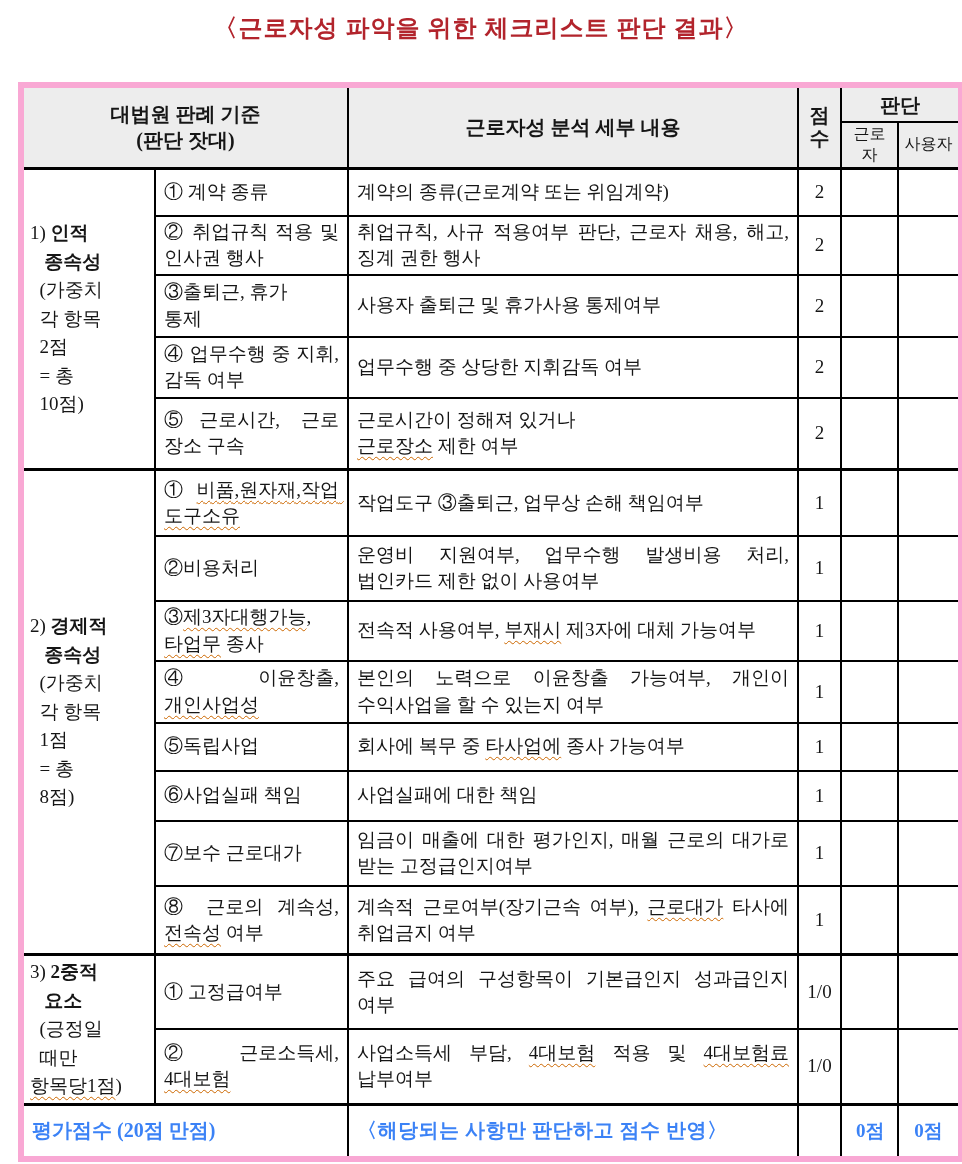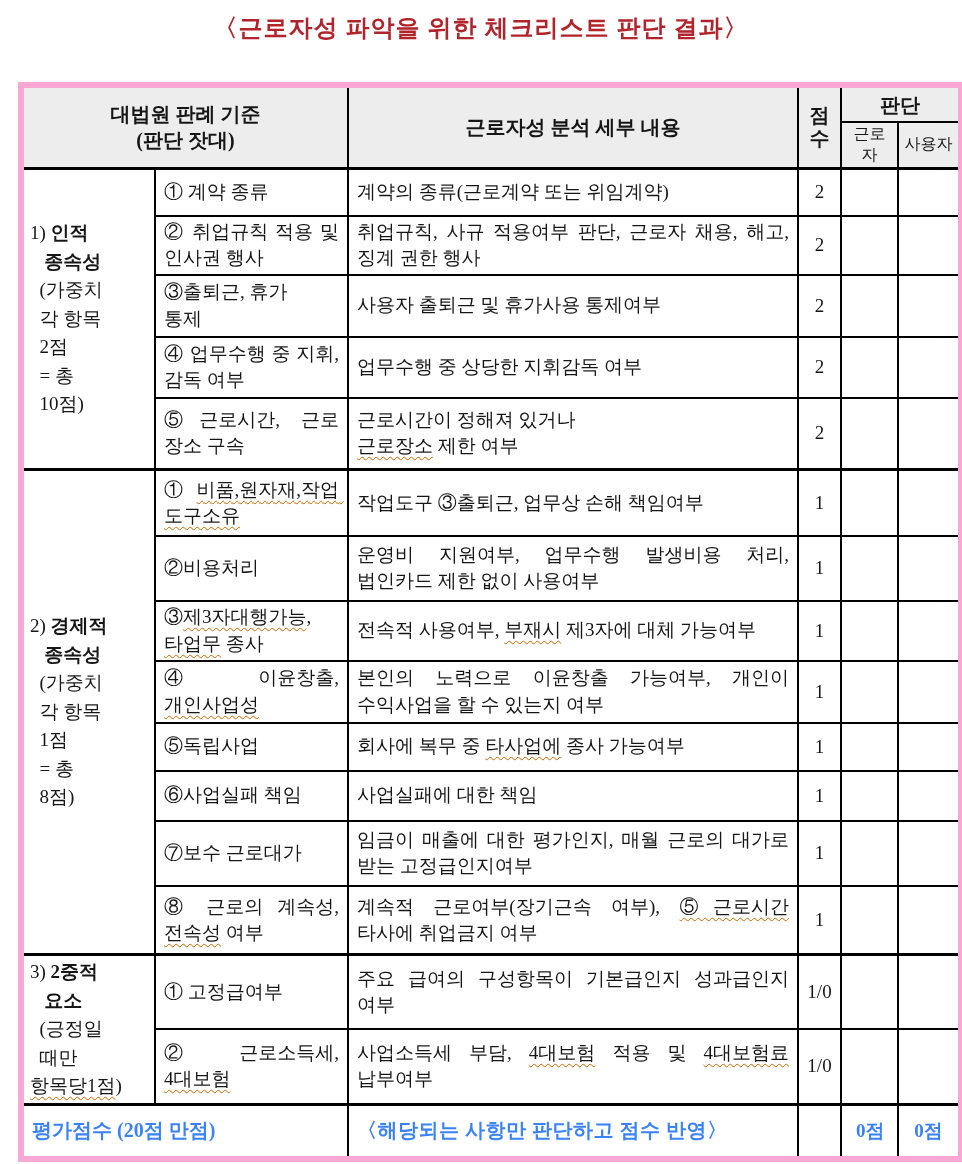--- a/index.html
+++ b/index.html
@@ -209,21 +209,21 @@
     </tr>
     <tr style="height:65px">
       <td class="crit">⑦보수 근로대가</td>
       <td class="det">임금이 매출에 대한 평가인지, 매월 근로의 대가로 받는 고정급인지여부</td>
       <td class="score">1</td>
       <td class="blank"></td>
       <td class="blank"></td>
     </tr>
     <tr style="height:69px">
       <td class="crit"><span>⑧ 근로의 계속성, </span><span class="wavy">전속성</span><span> 여부</span></td>
-      <td class="det"><span>계속적 근로여부(장기근속 여부), </span><span class="wavy">⑤근로시간</span><span> 타사에 취업금지 여부</span></td>
+      <td class="det"><span>계속적 근로여부(장기근속 여부), </span><span class="wavy">근로대가</span><span> 타사에 취업금지 여부</span></td>
       <td class="score">1</td>
       <td class="blank"></td>
       <td class="blank"></td>
     </tr>
   </tbody>
 
   <tbody class="section">
     <tr style="height:68px">
       <td class="sec-label" rowspan="2"><span>3) </span><span class="b">2중적</span><span>
    </span><span class="b">요소</span><span>

